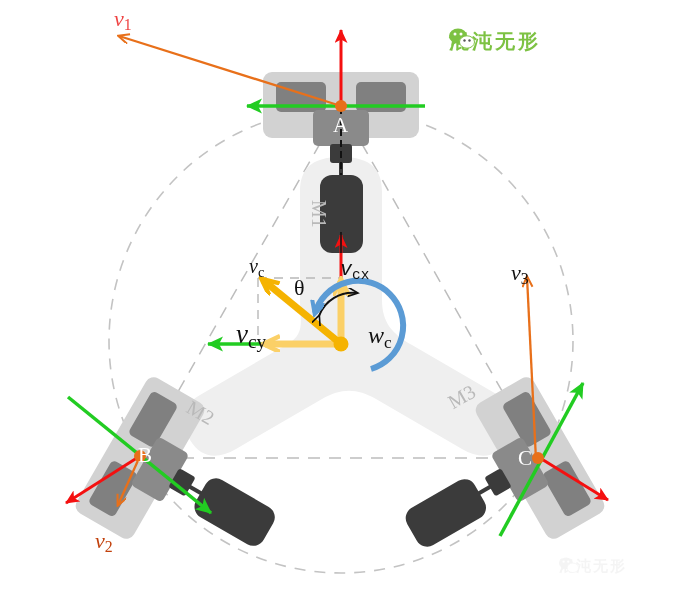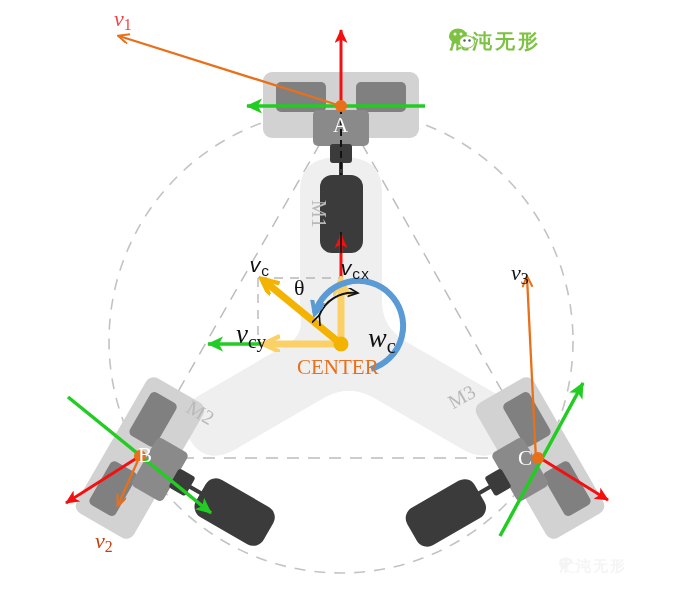--- a/index.html
+++ b/index.html
@@ -145,39 +145,38 @@
   </div>
 
   <div class="lbl" style="left:95px;top:528px;font-size:22px;color:#c2410c;">
     <span class="mathvar">v</span><span class="sub">2</span>
   </div>
 
   <div class="lbl" style="left:511px;top:260px;font-size:22px;color:#111;">
     <span class="mathvar">v</span><span class="sub">3</span>
   </div>
 
-  <div class="lbl" style="left:249px;top:255px;font-size:20px;color:#111;font-family:Liberation Mono, monospace;">
+  <div class="lbl" style="left:249px;top:255px;font-size:20px;color:#111;">
     <span class="mathvar">v</span><span class="sub">c</span>
   </div>
 
   <div class="lbl" style="left:340px;top:258px;font-size:20px;color:#111;font-family:Liberation Mono, monospace;">
     <span class="mathvar">v</span><span class="sub">cx</span>
   </div>
 
   <div class="lbl" style="left:236px;top:319px;font-size:27px;color:#111;">
     <span class="mathvar">v</span><span class="sub">cy</span>
   </div>
 
-  <div class="lbl" style="left:368px;top:322px;font-size:28px;color:#111;">
+  <div class="lbl" style="left:368px;top:322px;font-size:24px;color:#111;">
     <span class="mathvar">w</span><span class="sub">c</span>
   </div>
 
   <div class="lbl" style="left:294px;top:275px;font-size:22px;color:#111;">θ</div>
 
-  <div class="lbl" style="left:297px;top:355px;font-size:21px;color:#e8701a;">CENTER</div>
 
   <div class="lbl" style="left:333px;top:113px;font-size:21px;color:#ffffff;">A</div>
 
   <div class="lbl" style="left:138px;top:443px;font-size:21px;color:#ffffff;">B</div>
 
   <div class="lbl" style="left:518px;top:446px;font-size:21px;color:#ffffff;">C</div>
 
   <div class="lbl" style="left:330px;top:200px;font-size:20px;color:#b9b9b9;
               transform:rotate(90deg);transform-origin:left top;">M1</div>
 

